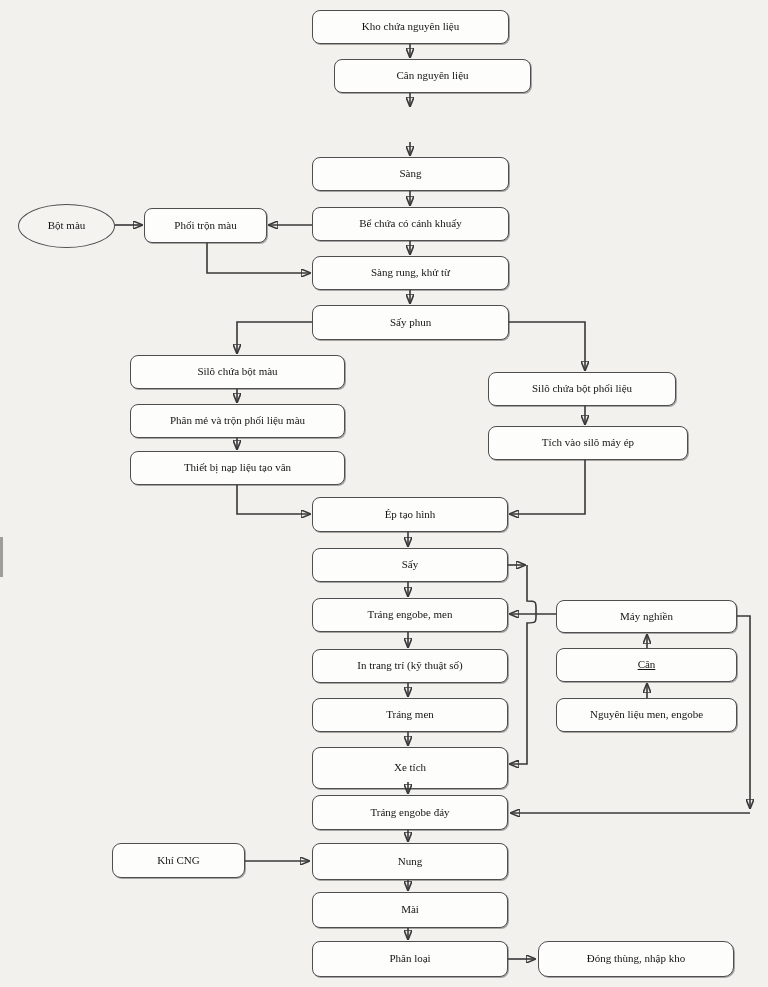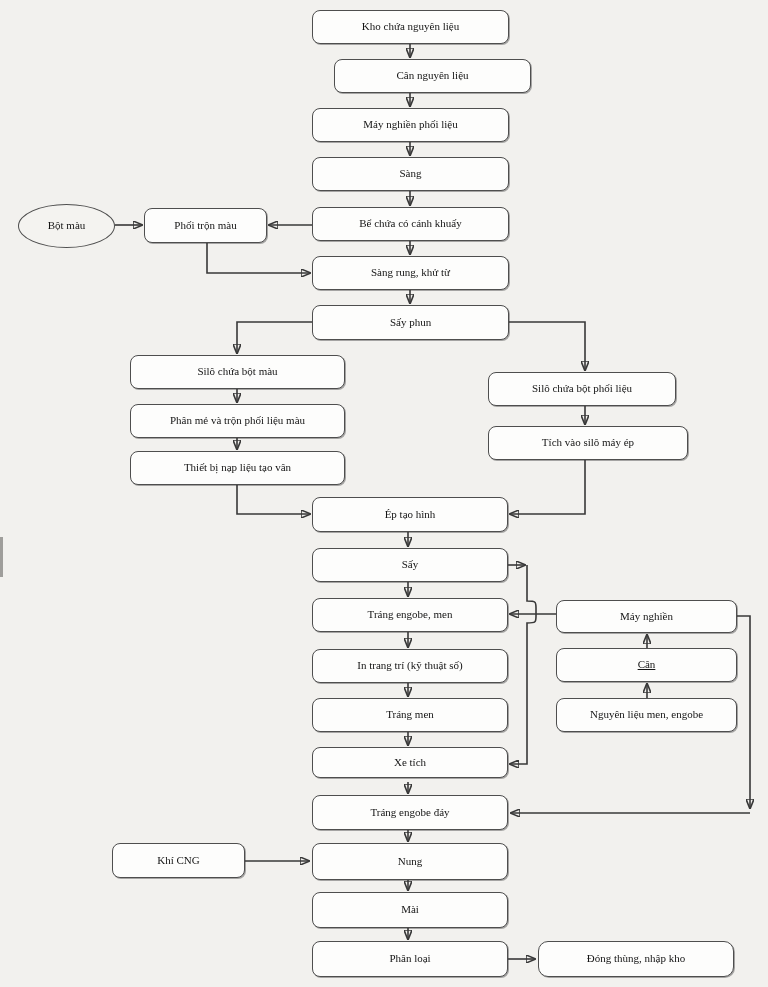--- a/index.html
+++ b/index.html
@@ -25,23 +25,20 @@
 
 <div class="stage">
 
   <div class="artifact"></div>
 
   <div class="node" style="left:312px;top:10px;width:197px;height:34px;">
       <span>Kho chứa nguyên liệu</span>
     </div>
   <div class="node" style="left:312px;top:59px;width:197px;height:34px;margin-left:22px;">
       <span>Cân nguyên liệu</span>
-    </div>
-  <div class="node" style="left:312px;top:108px;width:197px;height:34px;">
-      <span>Máy nghiền phối liệu</span>
     </div>
   <div class="node" style="left:312px;top:157px;width:197px;height:34px;">
       <span>Sàng</span>
     </div>
   <div class="node" style="left:312px;top:207px;width:197px;height:34px;">
       <span>Bể chứa có cánh khuấy</span>
     </div>
   <div class="node ellipse" style="left:18px;top:204px;width:97px;height:44px;">
       <span>Bột màu</span>
     </div>
@@ -80,27 +77,27 @@
     </div>
   <div class="node" style="left:312px;top:598px;width:196px;height:34px;">
       <span>Tráng engobe, men</span>
     </div>
   <div class="node" style="left:312px;top:649px;width:196px;height:34px;">
       <span>In trang trí (kỹ thuật số)</span>
     </div>
   <div class="node" style="left:312px;top:698px;width:196px;height:34px;">
       <span>Tráng men</span>
     </div>
-  <div class="node" style="left:312px;top:747px;width:196px;height:31px;">
+  <div class="node" style="left:312px;top:747px;width:196px;height:42px;">
       <span>Xe tích</span>
     </div>
   <div class="node" style="left:312px;top:795px;width:196px;height:35px;">
       <span>Tráng engobe đáy</span>
     </div>
-  <div class="node" style="left:112px;top:843px;width:133px;height:35px;">
+  <div class="node" style="left:112px;top:843px;width:133px;height:35px;border-radius:9px;">
       <span>Khí CNG</span>
     </div>
   <div class="node" style="left:312px;top:843px;width:196px;height:37px;">
       <span>Nung</span>
     </div>
   <div class="node" style="left:312px;top:892px;width:196px;height:36px;">
       <span>Mài</span>
     </div>
   <div class="node" style="left:312px;top:941px;width:196px;height:36px;">
       <span>Phân loại</span>

